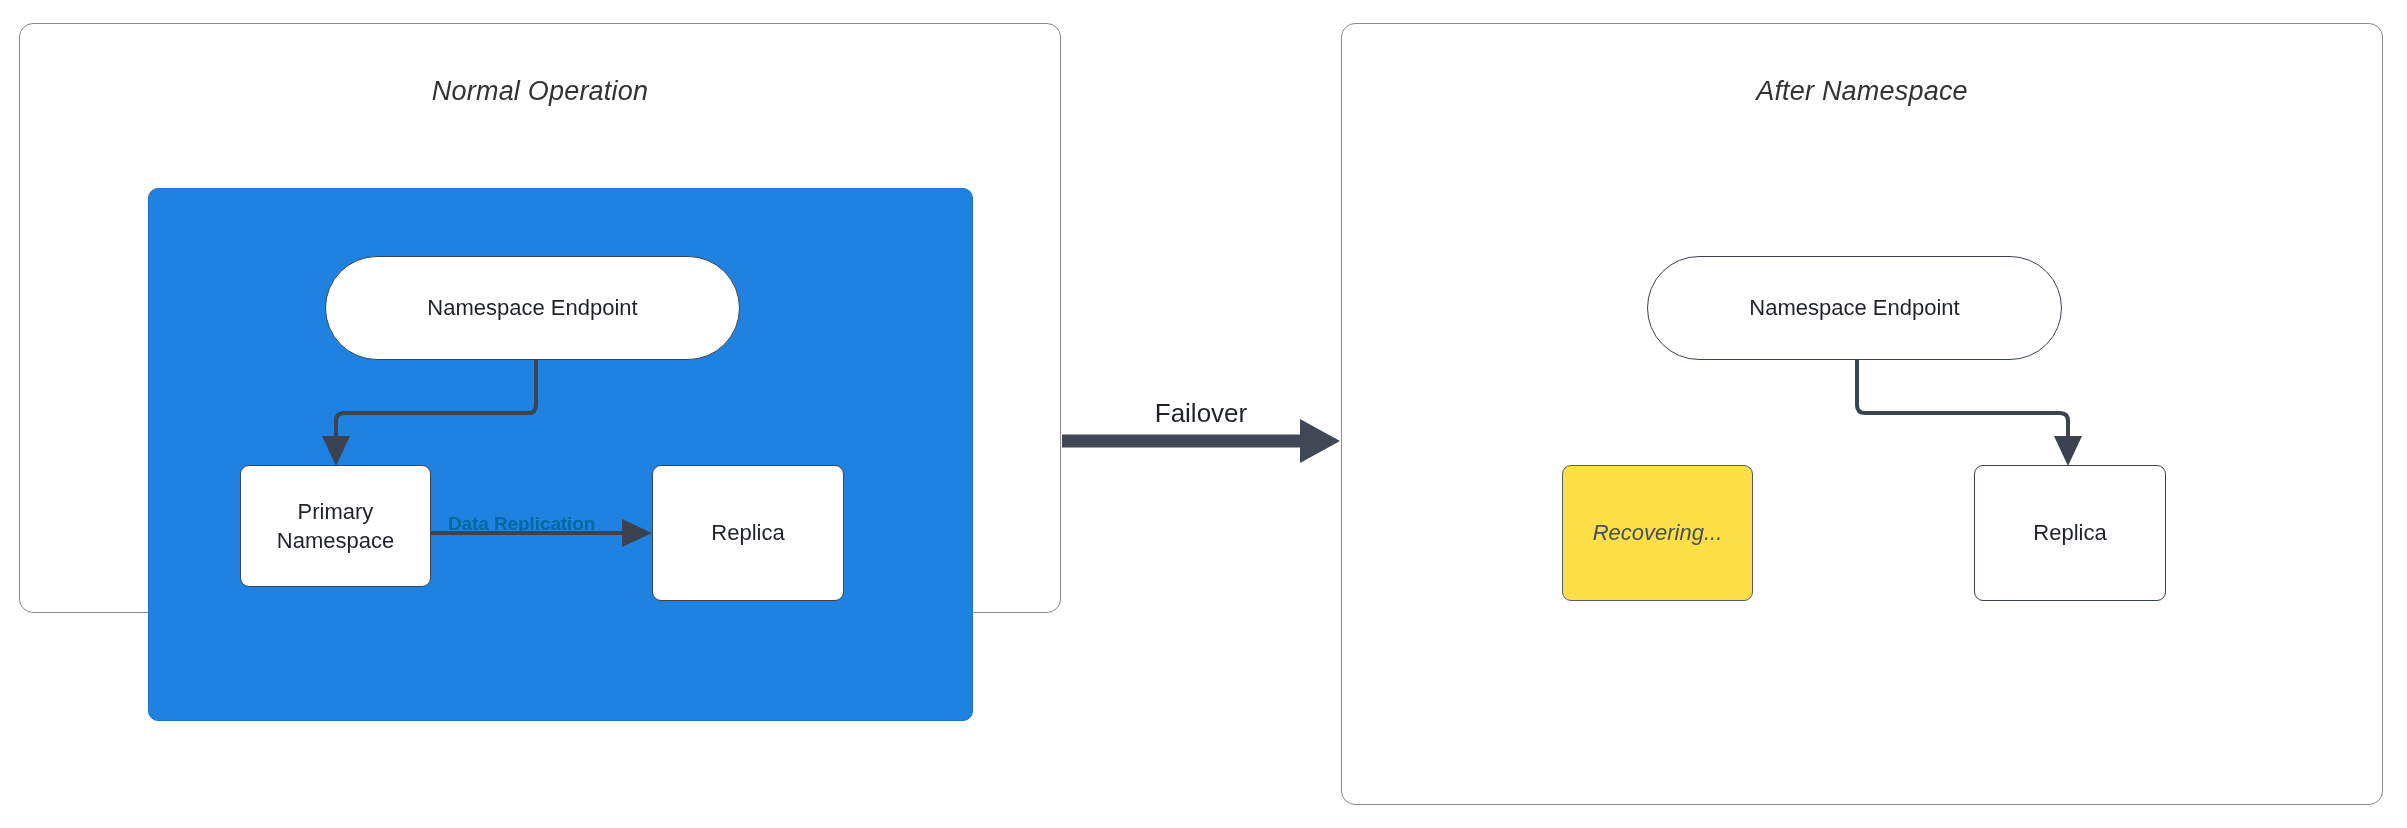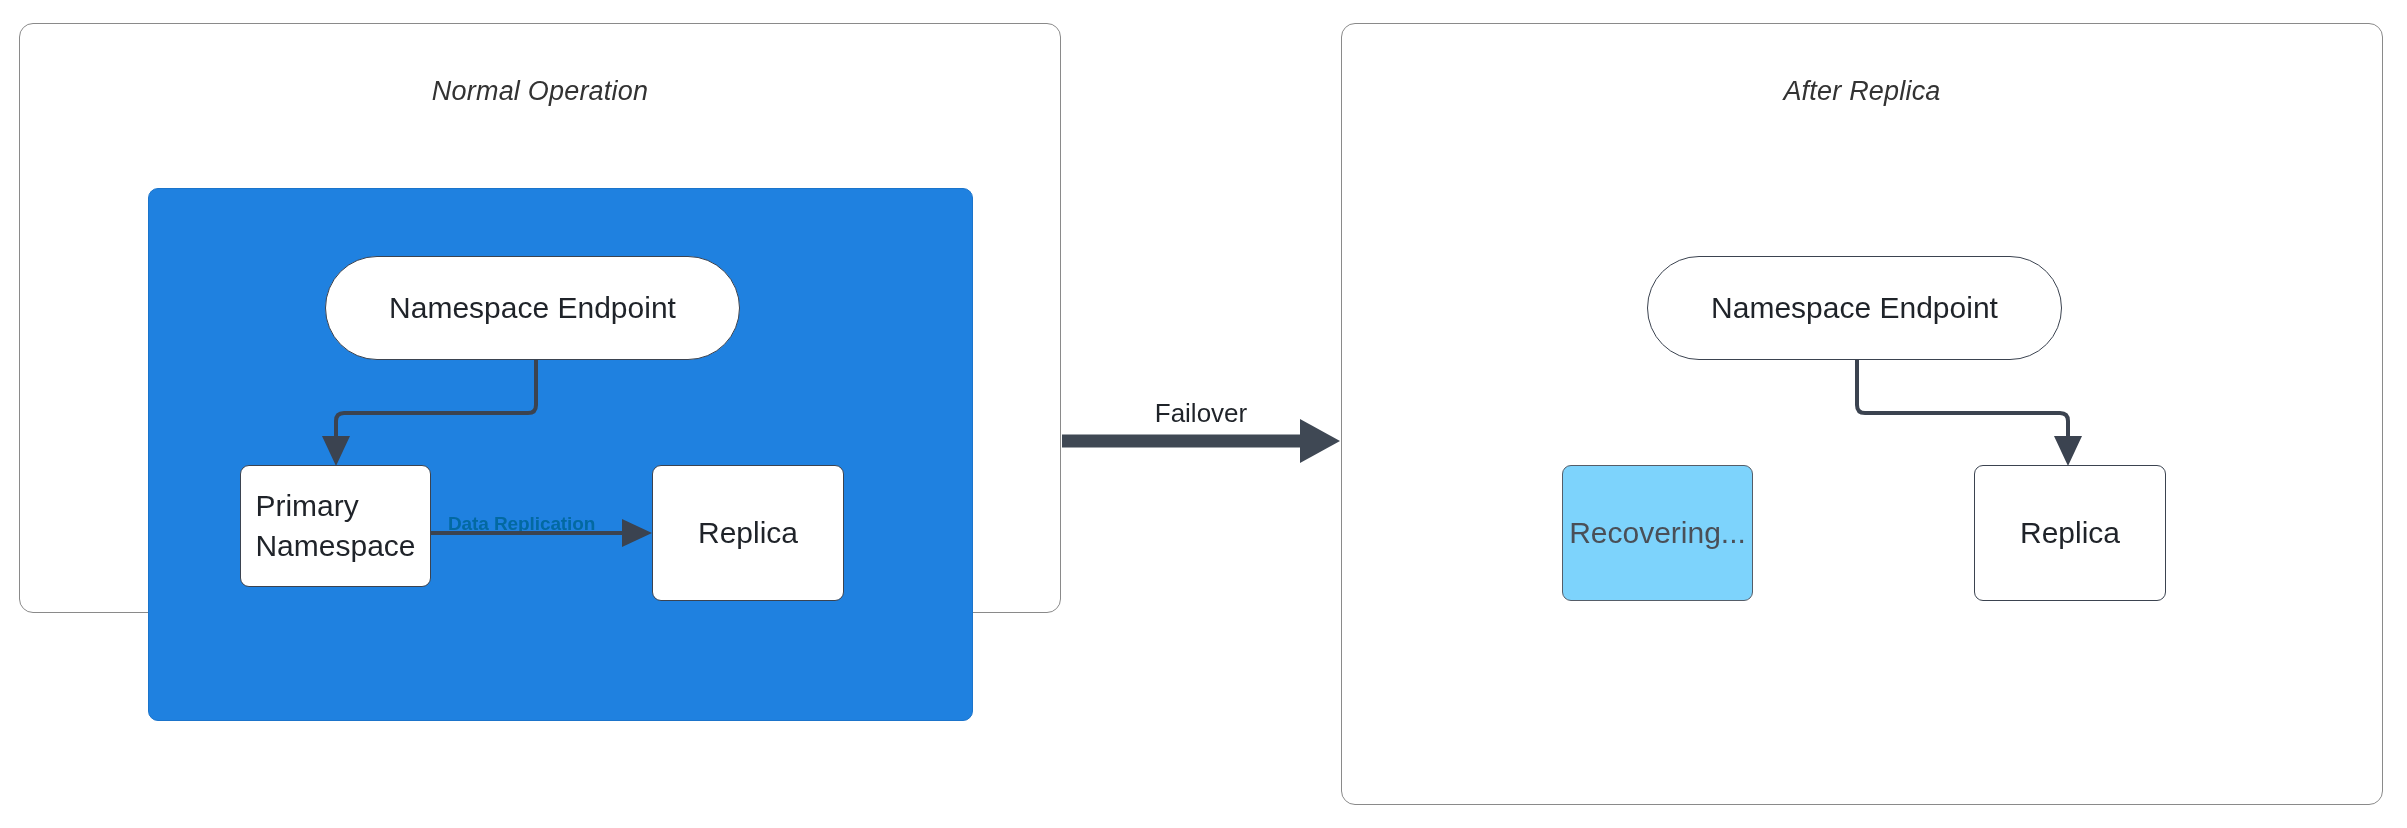--- a/index.html
+++ b/index.html
@@ -55,35 +55,36 @@
 
   
   .node {
     position: absolute;
     box-sizing: border-box;
     background: #ffffff;
     border: 1.8px solid #3b4350;
     display: flex;
     align-items: center;
     justify-content: center;
-    text-align: left;
+    text-align: center;
     color: #1f2329;
-    font-size: 30px;
+    font-size: 22px;
     line-height: 1.32;
     padding: 20px 10px;
   }
   .node.pill {
     border-radius: 999px;
   }
   .node.rect {
     border-radius: 9px;
   }
   .node.recovering {
-    background: #7dd3fc;
+    background: #fde047;
     border-color: #555d68;
+    font-style: italic;
     color: #4a4f57;
   }
 
   
   #node-endpoint-left { left: 325px; top: 256px; width: 415px; height: 104px; }
   #node-primary       { left: 240px; top: 465px; width: 191px; height: 122px; }
   #node-replica-left  { left: 652px; top: 465px; width: 192px; height: 136px; }
 
   
   #node-endpoint-right { left: 1647px; top: 256px; width: 415px; height: 104px; }
@@ -156,21 +157,21 @@
       <span>Primary</span><br>
       <span>Namespace</span>
     </span>
   </div>
 
   <div class="node rect" id="node-replica-left">Replica</div>
 
   <div class="edge-label-blue" id="label-data-replication">Data Replication</div>
 
   <div class="panel" id="panel-right">
-    <div class="panel-title">After Replica</div>
+    <div class="panel-title">After Namespace</div>
 
   </div>
 
   <div class="node pill" id="node-endpoint-right">Namespace Endpoint</div>
 
   <div class="node rect recovering" id="node-recovering">Recovering...</div>
 
   <div class="node rect" id="node-replica-right">Replica</div>
 
   <div id="label-failover">Failover</div>

